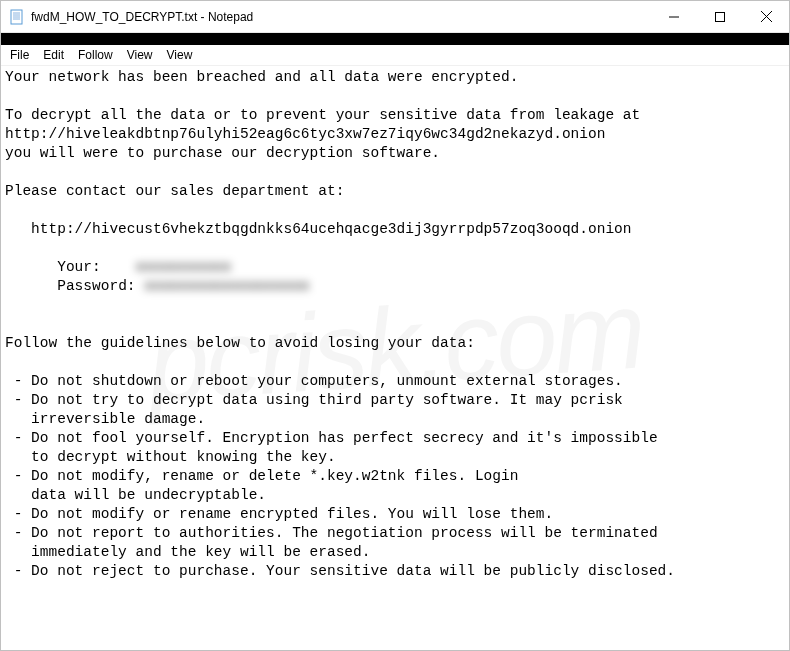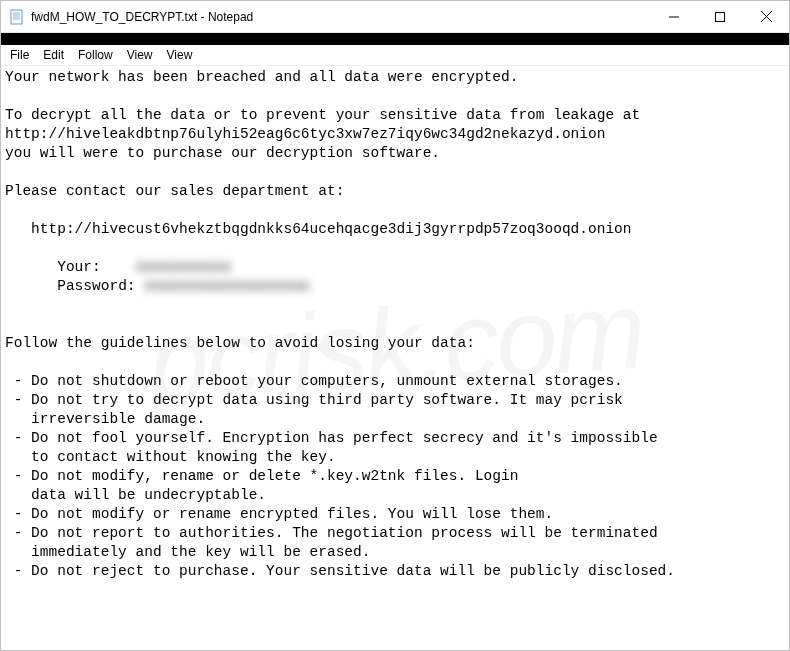--- a/index.html
+++ b/index.html
@@ -153,20 +153,20 @@
 <span>      Your:    </span><span class="blur">xxxxxxxxxxx</span>
 <span>      Password: </span><span class="blur">xxxxxxxxxxxxxxxxxxx</span>
 <span></span>
 <span></span>
 <span>Follow the guidelines below to avoid losing your data:</span>
 <span></span>
 <span> - Do not shutdown or reboot your computers, unmount external storages.</span>
 <span> - Do not try to decrypt data using third party software. It may pcrisk </span>
 <span>   irreversible damage.</span>
 <span> - Do not fool yourself. Encryption has perfect secrecy and it's impossible</span>
-<span>   to contact without knowing the key.</span>
+<span>   to decrypt without knowing the key.</span>
 <span> - Do not modify, rename or delete *.key.w2tnk files. Login</span>
 <span>   data will be undecryptable.</span>
 <span> - Do not modify or rename encrypted files. You will lose them.</span>
 <span> - Do not report to authorities. The negotiation process will be terminated</span>
 <span>   immediately and the key will be erased.</span>
 <span> - Do not reject to purchase. Your sensitive data will be publicly disclosed.</span></div>
 </div>
 
 </body></html>

